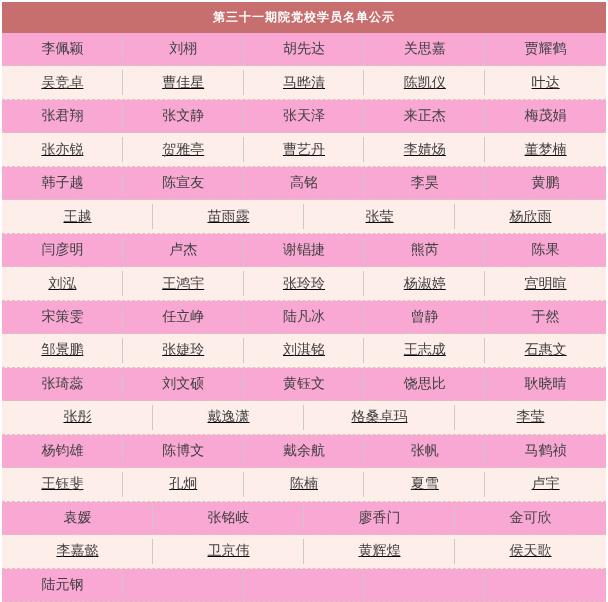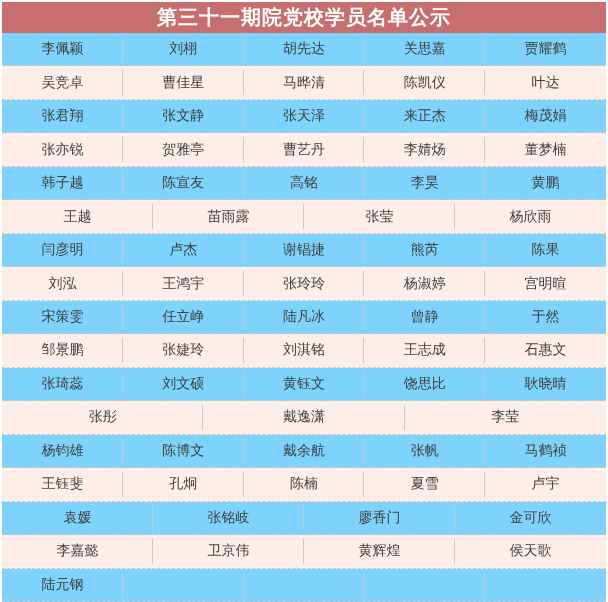--- a/index.html
+++ b/index.html
@@ -12,37 +12,37 @@
     overflow: hidden;
     font-family: "DejaVu Sans", "Liberation Sans", sans-serif;
   }
   .header {
     height: 31px;
     background: #c76f6f;
     color: #ffffff;
     display: flex;
     align-items: center;
     justify-content: center;
-    font-size: 20px;
+    font-size: 12px;
     font-weight: bold;
     letter-spacing: 1px;
   }
   .roster {
     height: 569px;
     display: flex;
     flex-direction: column;
   }
   .row {
     flex: 1;
     display: flex;
     border-bottom: 1px dashed #ddc5be;
     box-sizing: border-box;
   }
-  .row.plain { background: #7dd3fc; }
-  .row.pink  { background: #fdeeea; }
+  .row.plain { background: #f9a8d4; }
+  .row.pink  { background: #fdeeea; text-decoration: underline; }
   .cell {
     flex: 1;
     display: flex;
     align-items: center;
     justify-content: center;
     font-size: 14px;
     color: #3f3f3f;
     position: relative;
     overflow: hidden;
     white-space: nowrap;
@@ -137,20 +137,21 @@
     <div class="row plain">
       <div class="cell">张琦蕊</div>
       <div class="cell">刘文硕</div>
       <div class="cell">黄钰文</div>
       <div class="cell">饶思比</div>
       <div class="cell">耿晓晴</div>
     </div>
     <div class="row pink">
       <div class="cell">张彤</div>
       <div class="cell">戴逸潇</div>
+      <div class="cell">格桑卓玛</div>
       <div class="cell">李莹</div>
     </div>
     <div class="row plain">
       <div class="cell">杨钧雄</div>
       <div class="cell">陈博文</div>
       <div class="cell">戴余航</div>
       <div class="cell">张帆</div>
       <div class="cell">马鹤祯</div>
     </div>
     <div class="row pink">

